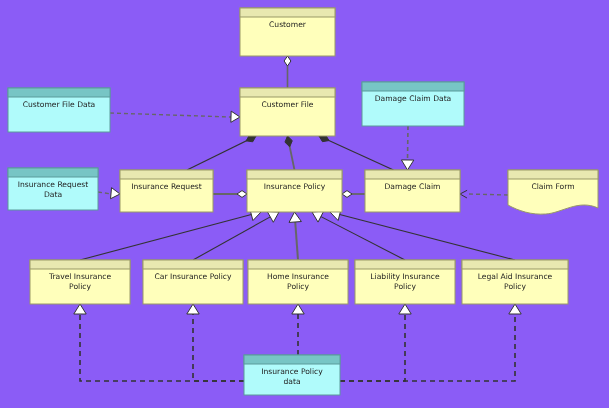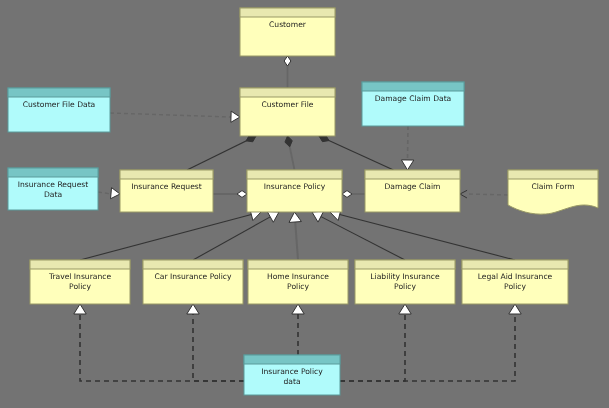--- a/index.html
+++ b/index.html
@@ -1,18 +1,18 @@
 <!DOCTYPE html>
 <html><head>
 <meta charset="utf-8">
 <style>
   html,body{margin:0;padding:0;background:#ffffff;}
   body{width:609px;height:408px;overflow:hidden;
        font-family:"DejaVu Sans","Liberation Sans",sans-serif;}
-  #canvas{position:relative;width:609px;height:408px;background:#737373;}
+  #canvas{position:relative;width:609px;height:408px;background:#8b5cf6;}
   svg{position:absolute;left:0;top:0;width:609px;height:408px;}
   .node-label{font-size:7.6px;fill:#222222;text-anchor:middle;
               font-family:"DejaVu Sans","Liberation Sans",sans-serif;}
 </style>
 </head>
 <body>
 
 <div id="canvas">
   <svg id="diagram-svg" viewBox="0 0 609 408">
     <g id="edge-layer">

